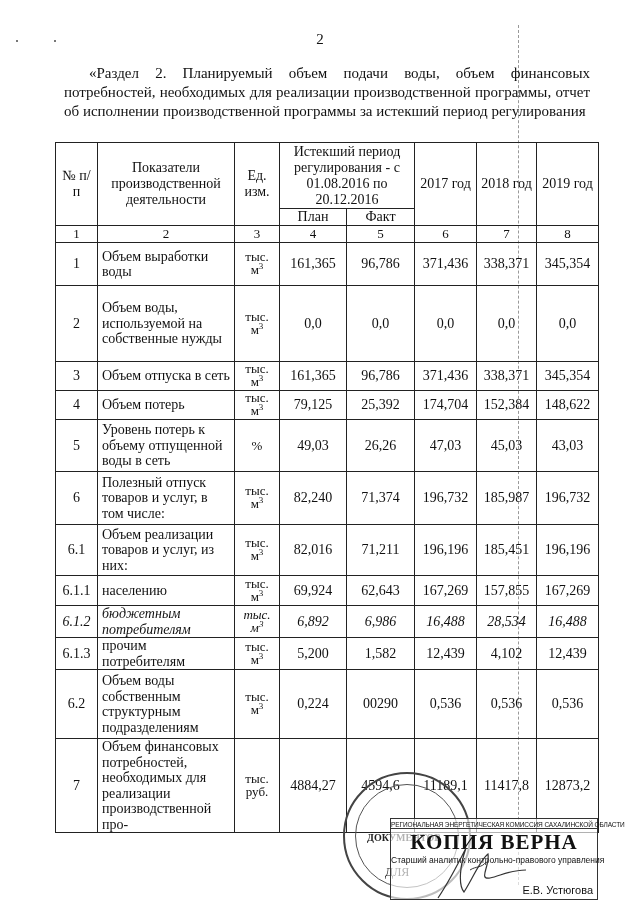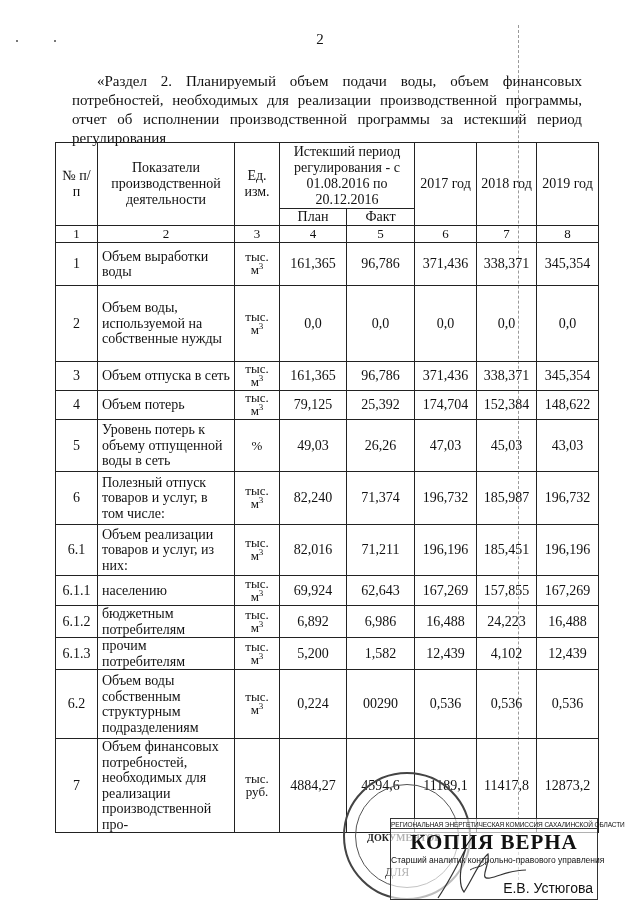--- a/index.html
+++ b/index.html
@@ -3,21 +3,21 @@
 <meta charset="utf-8">
 <style>
   html, body { margin: 0; padding: 0; background: #ffffff; }
   body { width: 640px; height: 905px; position: relative; overflow: hidden;
          font-family: "Liberation Serif", "DejaVu Serif", serif; color: #111; }
   .page-number { position: absolute; top: 31px; left: 0; width: 640px; text-align: center;
                  font-size: 15px; }
   .speck { position: absolute; width: 2px; height: 2px; background: #777; }
   .intro { position: absolute; left: 56px; top: 56px; width: 542px; font-size: 15px;
            line-height: 19px; text-align: justify; }
-  .intro p { margin: 16px; text-indent: 25px; }
+  .intro p { margin: 8px; text-indent: 25px; }
   .scan-line { position: absolute; left: 518px; top: 25px; width: 0; height: 860px;
                border-left: 1px dashed #999; }
   table.prog { position: absolute; left: 55px; top: 142px; border-collapse: collapse;
                font-size: 14px; table-layout: fixed; }
   table.prog td, table.prog th { border: 1px solid #222; padding: 0 3px; text-align: center;
                vertical-align: middle; font-weight: normal; line-height: 16px; }
   table.prog td.name { text-align: left; line-height: 15.5px; padding-left: 4px; }
   .unit { font-size: 13px; line-height: 13px; display: inline-block; }
   .unit sup { font-size: 9px; line-height: 0; }
   .hdr-cell { line-height: 17px; }
@@ -30,21 +30,21 @@
   .seal-text { position: absolute; left: 22px; top: 58px; font-size: 10px; color: #222; font-weight: bold; }
   .seal-text2 { position: absolute; left: 40px; top: 44px; font-size: 12px; color: #222; margin-top: 47px; }
   .copy-stamp { position: absolute; left: 390px; top: 818px; width: 208px; height: 82px;
           border: 1px solid #333; background: rgba(255,255,255,0.65); box-sizing: border-box;
           font-family: "Liberation Sans", "DejaVu Sans", sans-serif; }
   .copy-org { font-size: 6.5px; text-align: right; padding: 2px 3px 0 0; white-space: nowrap;
           border-bottom: 1px solid #333; letter-spacing: -0.1px; }
   .copy-title { font-family: "Liberation Serif", "DejaVu Serif", serif; font-weight: bold;
           font-size: 21px; text-align: center; letter-spacing: 1px; margin-top: 1px; }
   .copy-pos { font-size: 8.5px; text-align: center; margin-top: 0px; white-space: nowrap; }
-  .copy-sign { position: absolute; right: 4px; bottom: 3px; font-size: 14px; margin-left: 41px; }
+  .copy-sign { position: absolute; right: 4px; bottom: 3px; font-size: 11px; margin-left: 41px; }
   .signature { position: absolute; left: 430px; top: 840px; }
 </style>
 </head>
 <body>
 
 <div class="speck" style="left:16px;top:40px;"></div>
 <div class="speck" style="left:54px;top:40px;"></div>
 <div class="scan-line"></div>
 
 <div class="page-number">2</div>
@@ -163,28 +163,28 @@
       <tr style="height: 30px;">
         <td>6.1.1</td>
         <td class="name">населению</td>
         <td><span class="unit"><span>тыс.</span><br><span>м</span><sup>3</sup></span></td>
         <td>69,924</td>
         <td>62,643</td>
         <td>167,269</td>
         <td>157,855</td>
         <td>167,269</td>
       </tr>
-      <tr style="height: 30px;">
+      <tr style="height: 30px; font-style: italic;">
         <td>6.1.2</td>
         <td class="name">бюджетным потребителям</td>
         <td><span class="unit"><span>тыс.</span><br><span>м</span><sup>3</sup></span></td>
         <td>6,892</td>
         <td>6,986</td>
         <td>16,488</td>
-        <td>24,223</td>
+        <td>28,534</td>
         <td>16,488</td>
       </tr>
       <tr style="height: 31px;">
         <td>6.1.3</td>
         <td class="name">прочим потребителям</td>
         <td><span class="unit"><span>тыс.</span><br><span>м</span><sup>3</sup></span></td>
         <td>5,200</td>
         <td>1,582</td>
         <td>12,439</td>
         <td>4,102</td>

